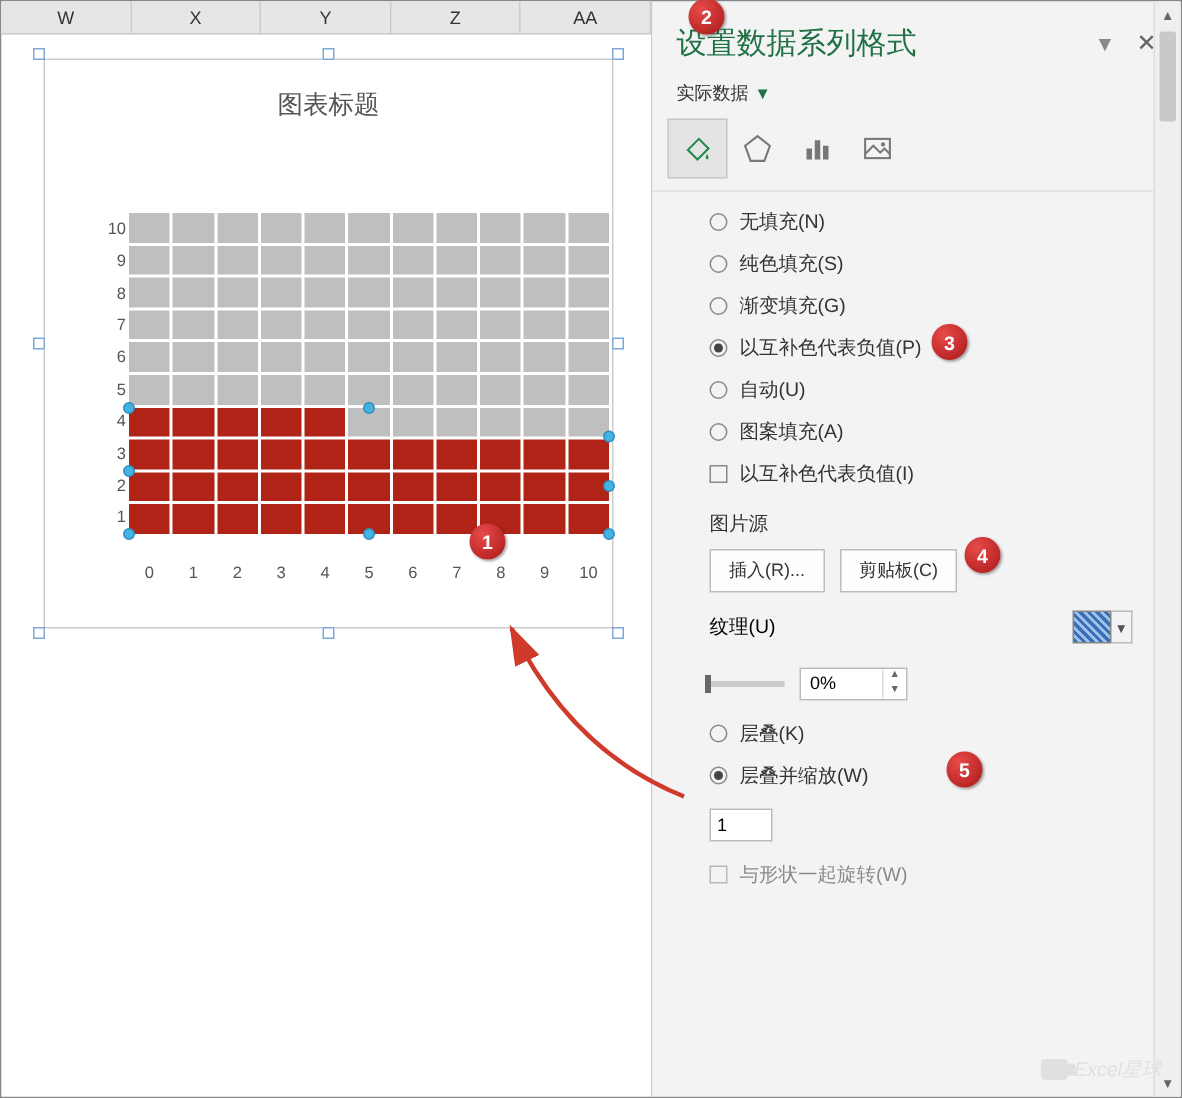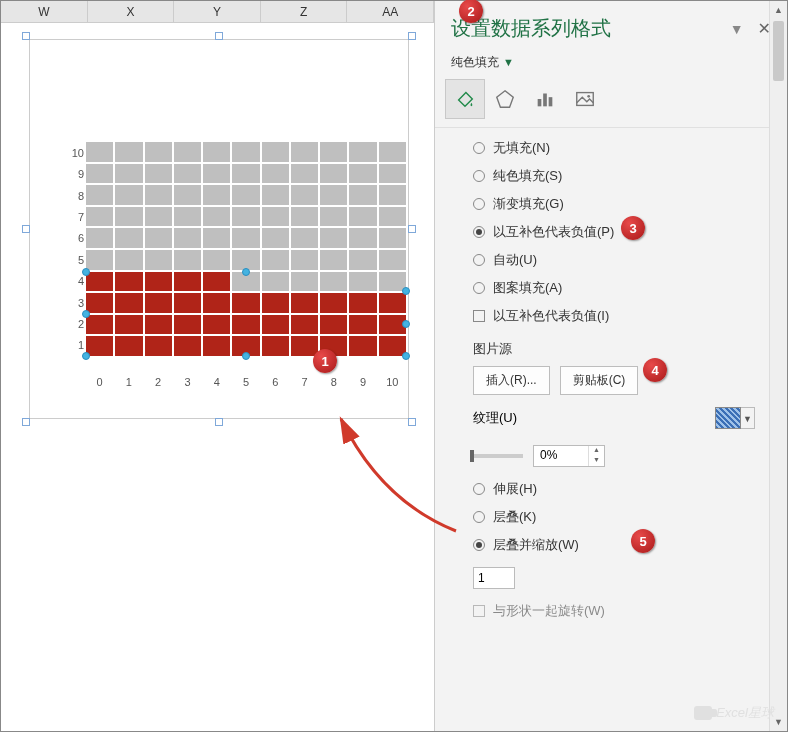--- a/index.html
+++ b/index.html
@@ -96,20 +96,21 @@
       <div class="chart-sel">
         <div class="handle tl"></div>
         <div class="handle tm"></div>
         <div class="handle tr"></div>
         <div class="handle ml"></div>
         <div class="handle mr"></div>
         <div class="handle bl"></div>
         <div class="handle bm"></div>
         <div class="handle br"></div>
       </div>
+      <div class="chart-title">图表标题</div>
       <div class="plot-area" id="plot">
           <div class="grid-cell red" style="left: 0px; bottom: 0px; width: 27.2727px; height: 19.6px;"></div>
           <div class="grid-cell red" style="left: 0px; bottom: 21.6px; width: 27.2727px; height: 19.6px;"></div>
           <div class="grid-cell red" style="left: 0px; bottom: 43.2px; width: 27.2727px; height: 19.6px;"></div>
           <div class="grid-cell red" style="left: 0px; bottom: 64.8px; width: 27.2727px; height: 19.6px;"></div>
           <div class="grid-cell" style="left: 0px; bottom: 86.4px; width: 27.2727px; height: 19.6px;"></div>
           <div class="grid-cell" style="left: 0px; bottom: 108px; width: 27.2727px; height: 19.6px;"></div>
           <div class="grid-cell" style="left: 0px; bottom: 129.6px; width: 27.2727px; height: 19.6px;"></div>
           <div class="grid-cell" style="left: 0px; bottom: 151.2px; width: 27.2727px; height: 19.6px;"></div>
           <div class="grid-cell" style="left: 0px; bottom: 172.8px; width: 27.2727px; height: 19.6px;"></div>
@@ -262,21 +263,21 @@
     </svg>
     <div class="callout" style="left:312px; top:348px">1</div>
   </div>
 
   <div class="right-panel">
     <div class="rp-header">
       <div class="rp-title">设置数据系列格式</div>
       <div class="rp-caret">▼</div>
       <div class="rp-close">✕</div>
     </div>
-    <div class="rp-sub"><span>纯色填充</span><span class="cv">▼</span></div>
+    <div class="rp-sub"><span>实际数据</span><span class="cv">▼</span></div>
     <div class="rp-icons">
       <div class="rp-iconbtn active">
         <svg width="22" height="22" viewBox="0 0 24 24">
             <path d="M5 13 L13 5 L20 12 L12 20 Z" fill="none" stroke="#218a4a" stroke-width="1.5"></path>
             <path d="M19 16 Q21 19 19 20 Q17 19 19 16" fill="#218a4a"></path>
           </svg>
       </div>
       <div class="rp-iconbtn">
         <svg width="22" height="22" viewBox="0 0 24 24">
             <path d="M12 3 L21 10 L17 21 L7 21 L3 10 Z" fill="none" stroke="#777" stroke-width="1.5"></path>
@@ -351,24 +352,20 @@
           <span class="spin-val">0%</span>
           <span class="spin-btns">
               <div>▲</div>
               <div>▼</div>
             </span>
         </div>
       </div>
 
       <div class="radio-row">
           <span class="radio"></span>
-          <span>伸展(H)</span>
-        </div>
-      <div class="radio-row">
-          <span class="radio"></span>
           <span>层叠(K)</span>
         </div>
       <div class="radio-row" style="position:relative">
           <span class="radio checked"></span>
           <span>层叠并缩放(W)</span>
         <div class="callout" style="left:186px; top:-2px; position:absolute">5</div>
       </div>
       <div class="opt-row">
         <input class="small-input" value="1" style="">
       </div>

